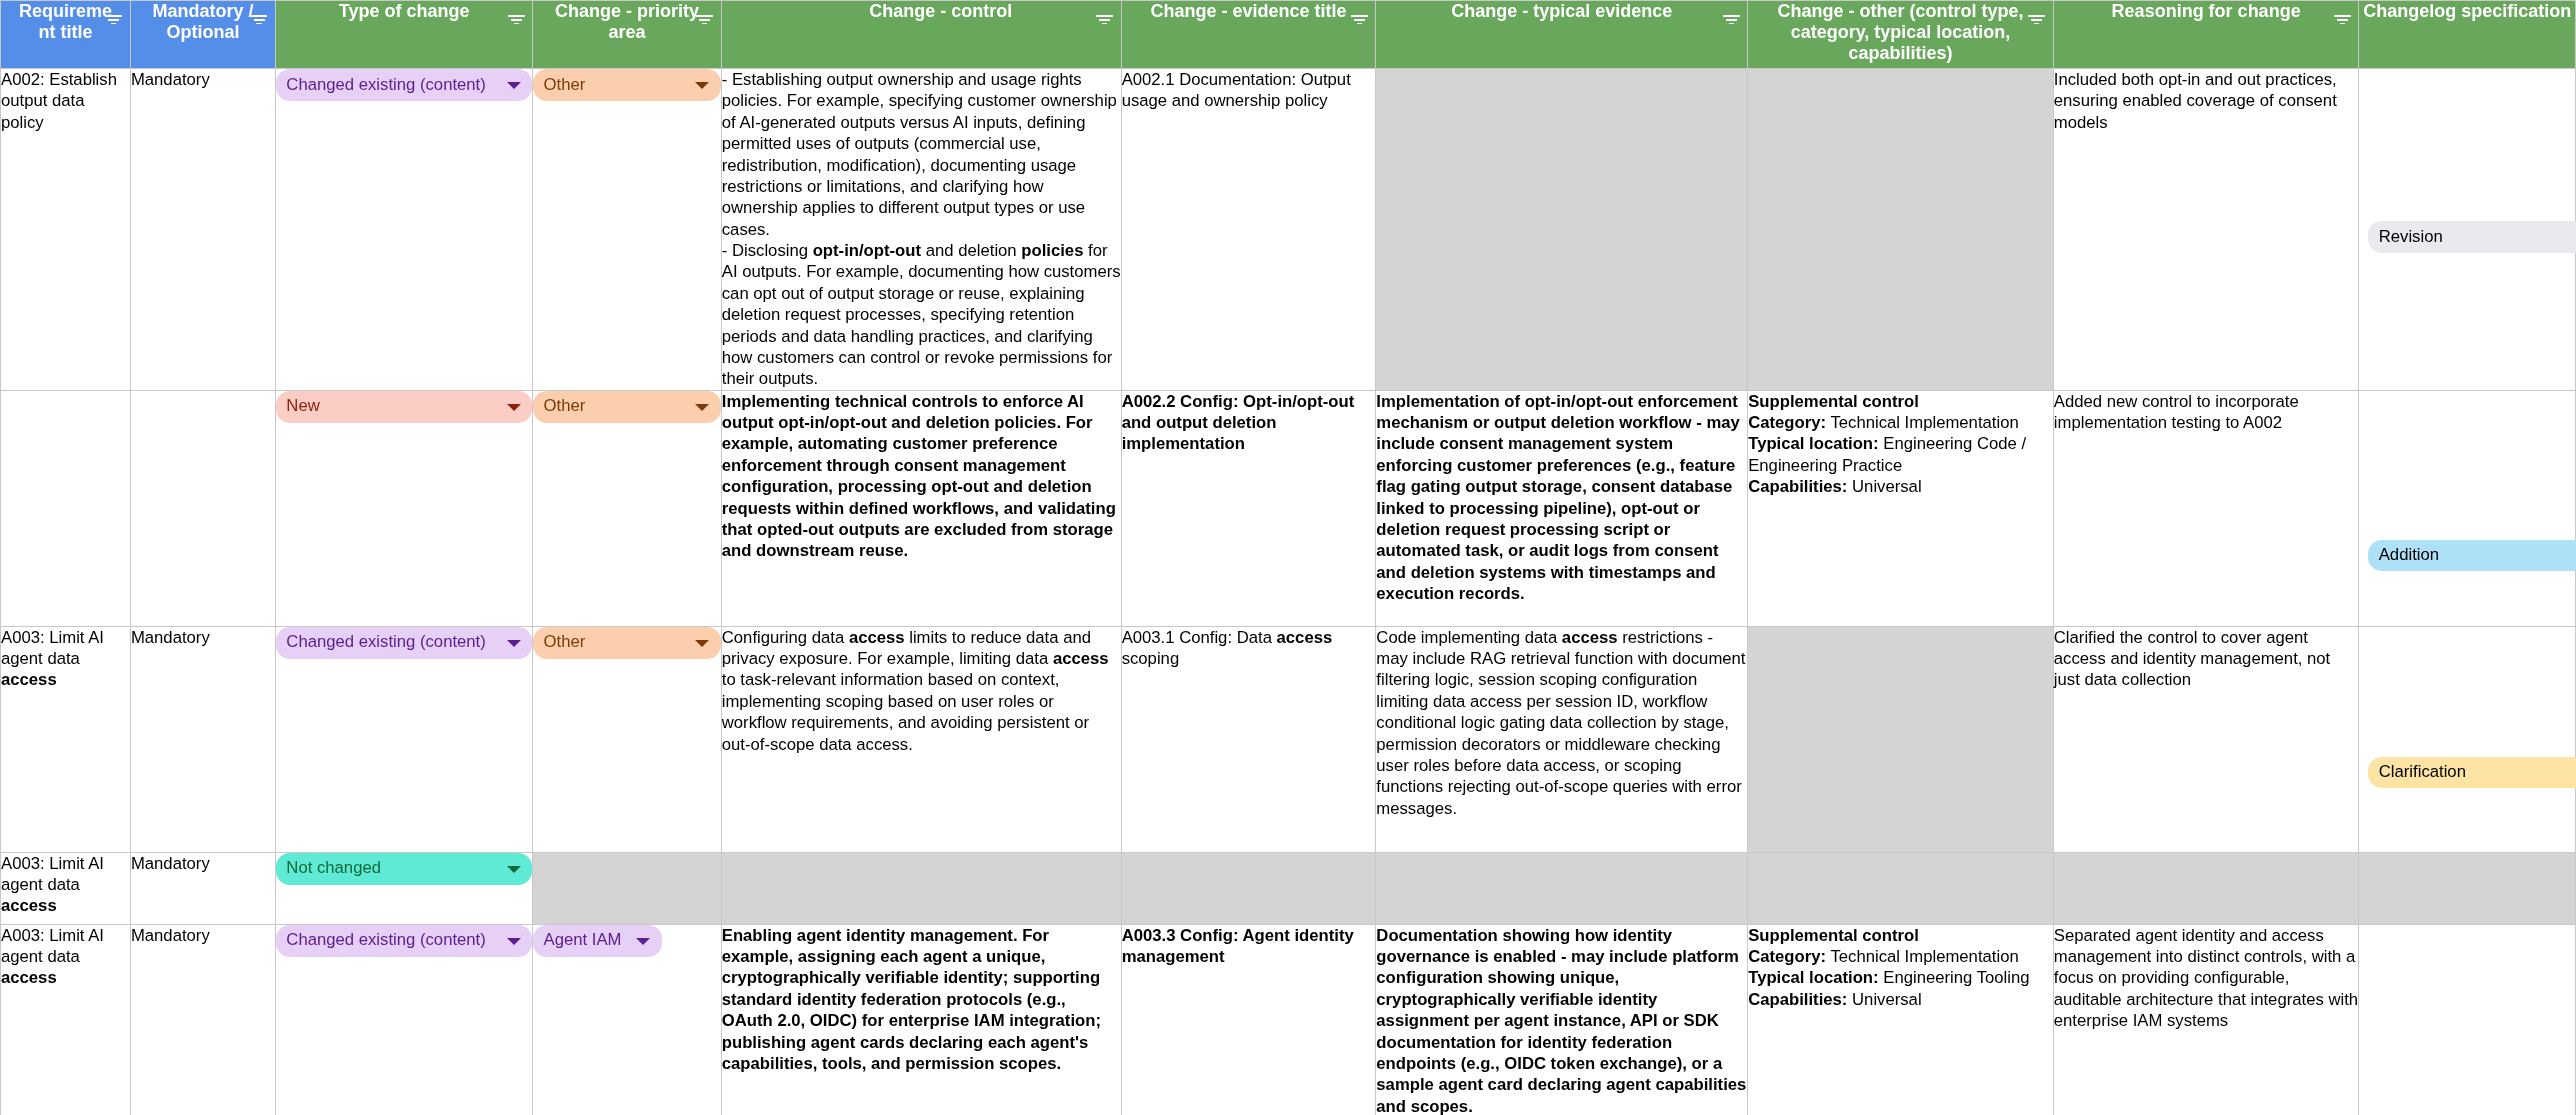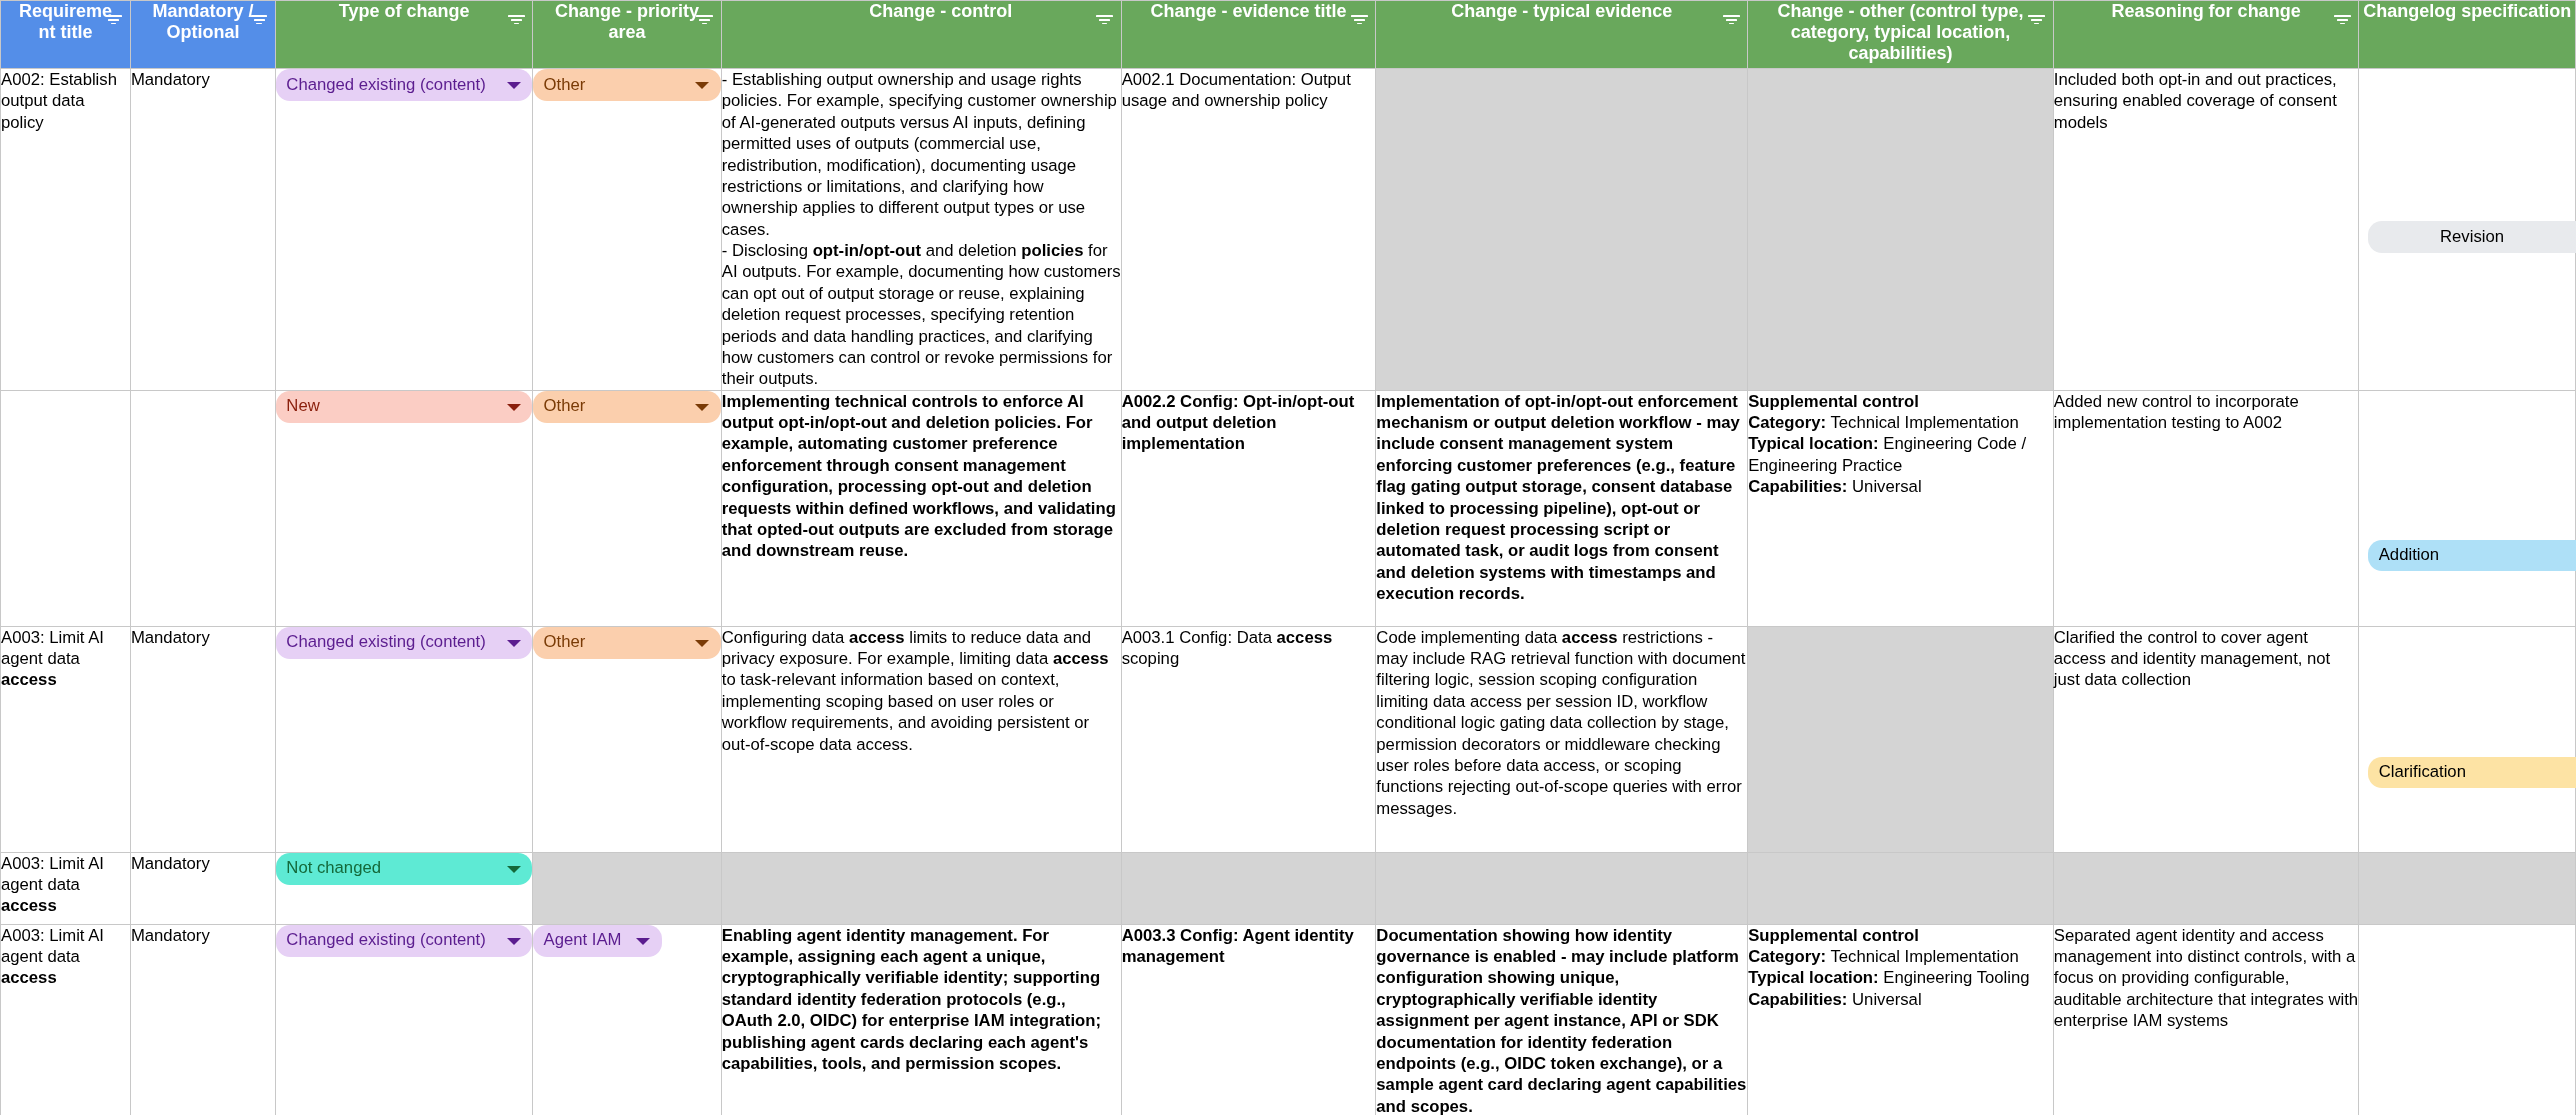--- a/index.html
+++ b/index.html
@@ -115,21 +115,21 @@
   }
   td.logcell.grey { background: #d4d4d4; }
   .logbadge {
     position: absolute;
     left: 9px; right: -0.6px;
     border-radius: 14px 0 0 14px;
     font-size: 16.7px;
     padding: 5.8px 10.3px;
     color: #000;
   }
-  .badge-revision     { background: #e8eaed; text-align: center; }
+  .badge-revision     { background: #e8eaed; }
   .badge-addition     { background: #aee0f7; }
   .badge-clarification{ background: #fde3a4; }
 </style>
 </head>
 <body>
 
 <table class="sheet">
   <colgroup>
     <col style="width:51px">
     <col style="width:57px">

